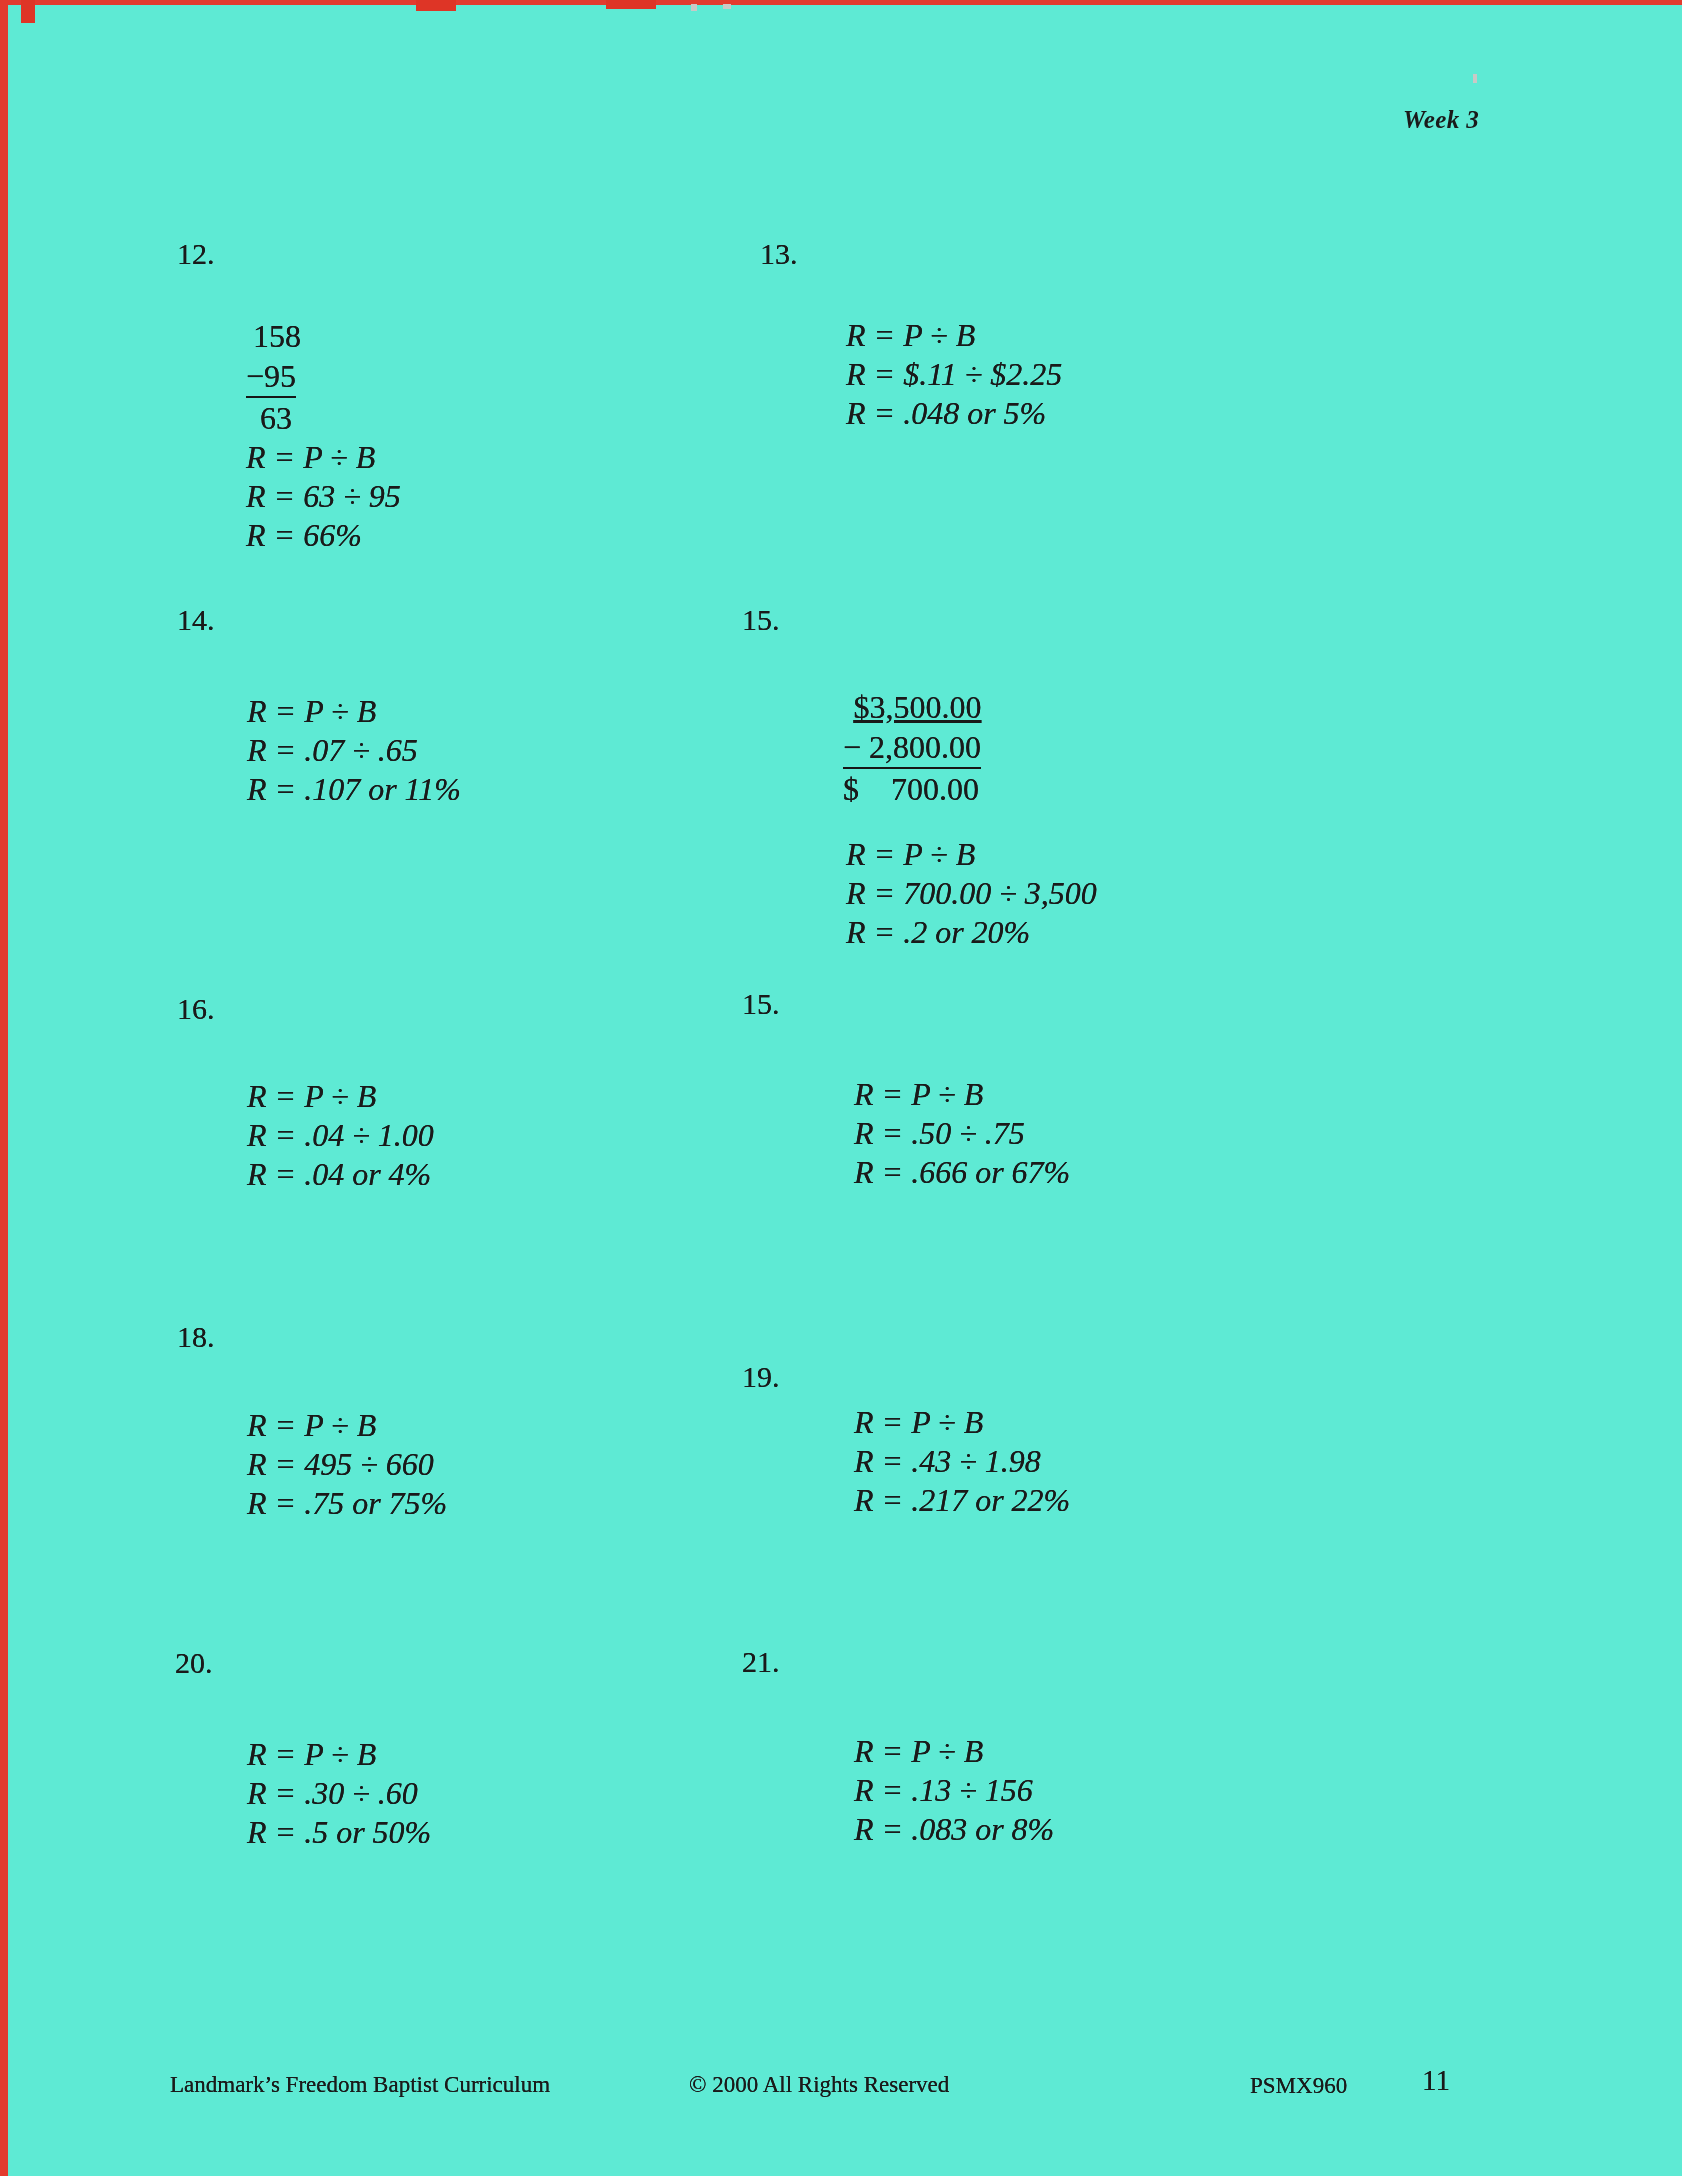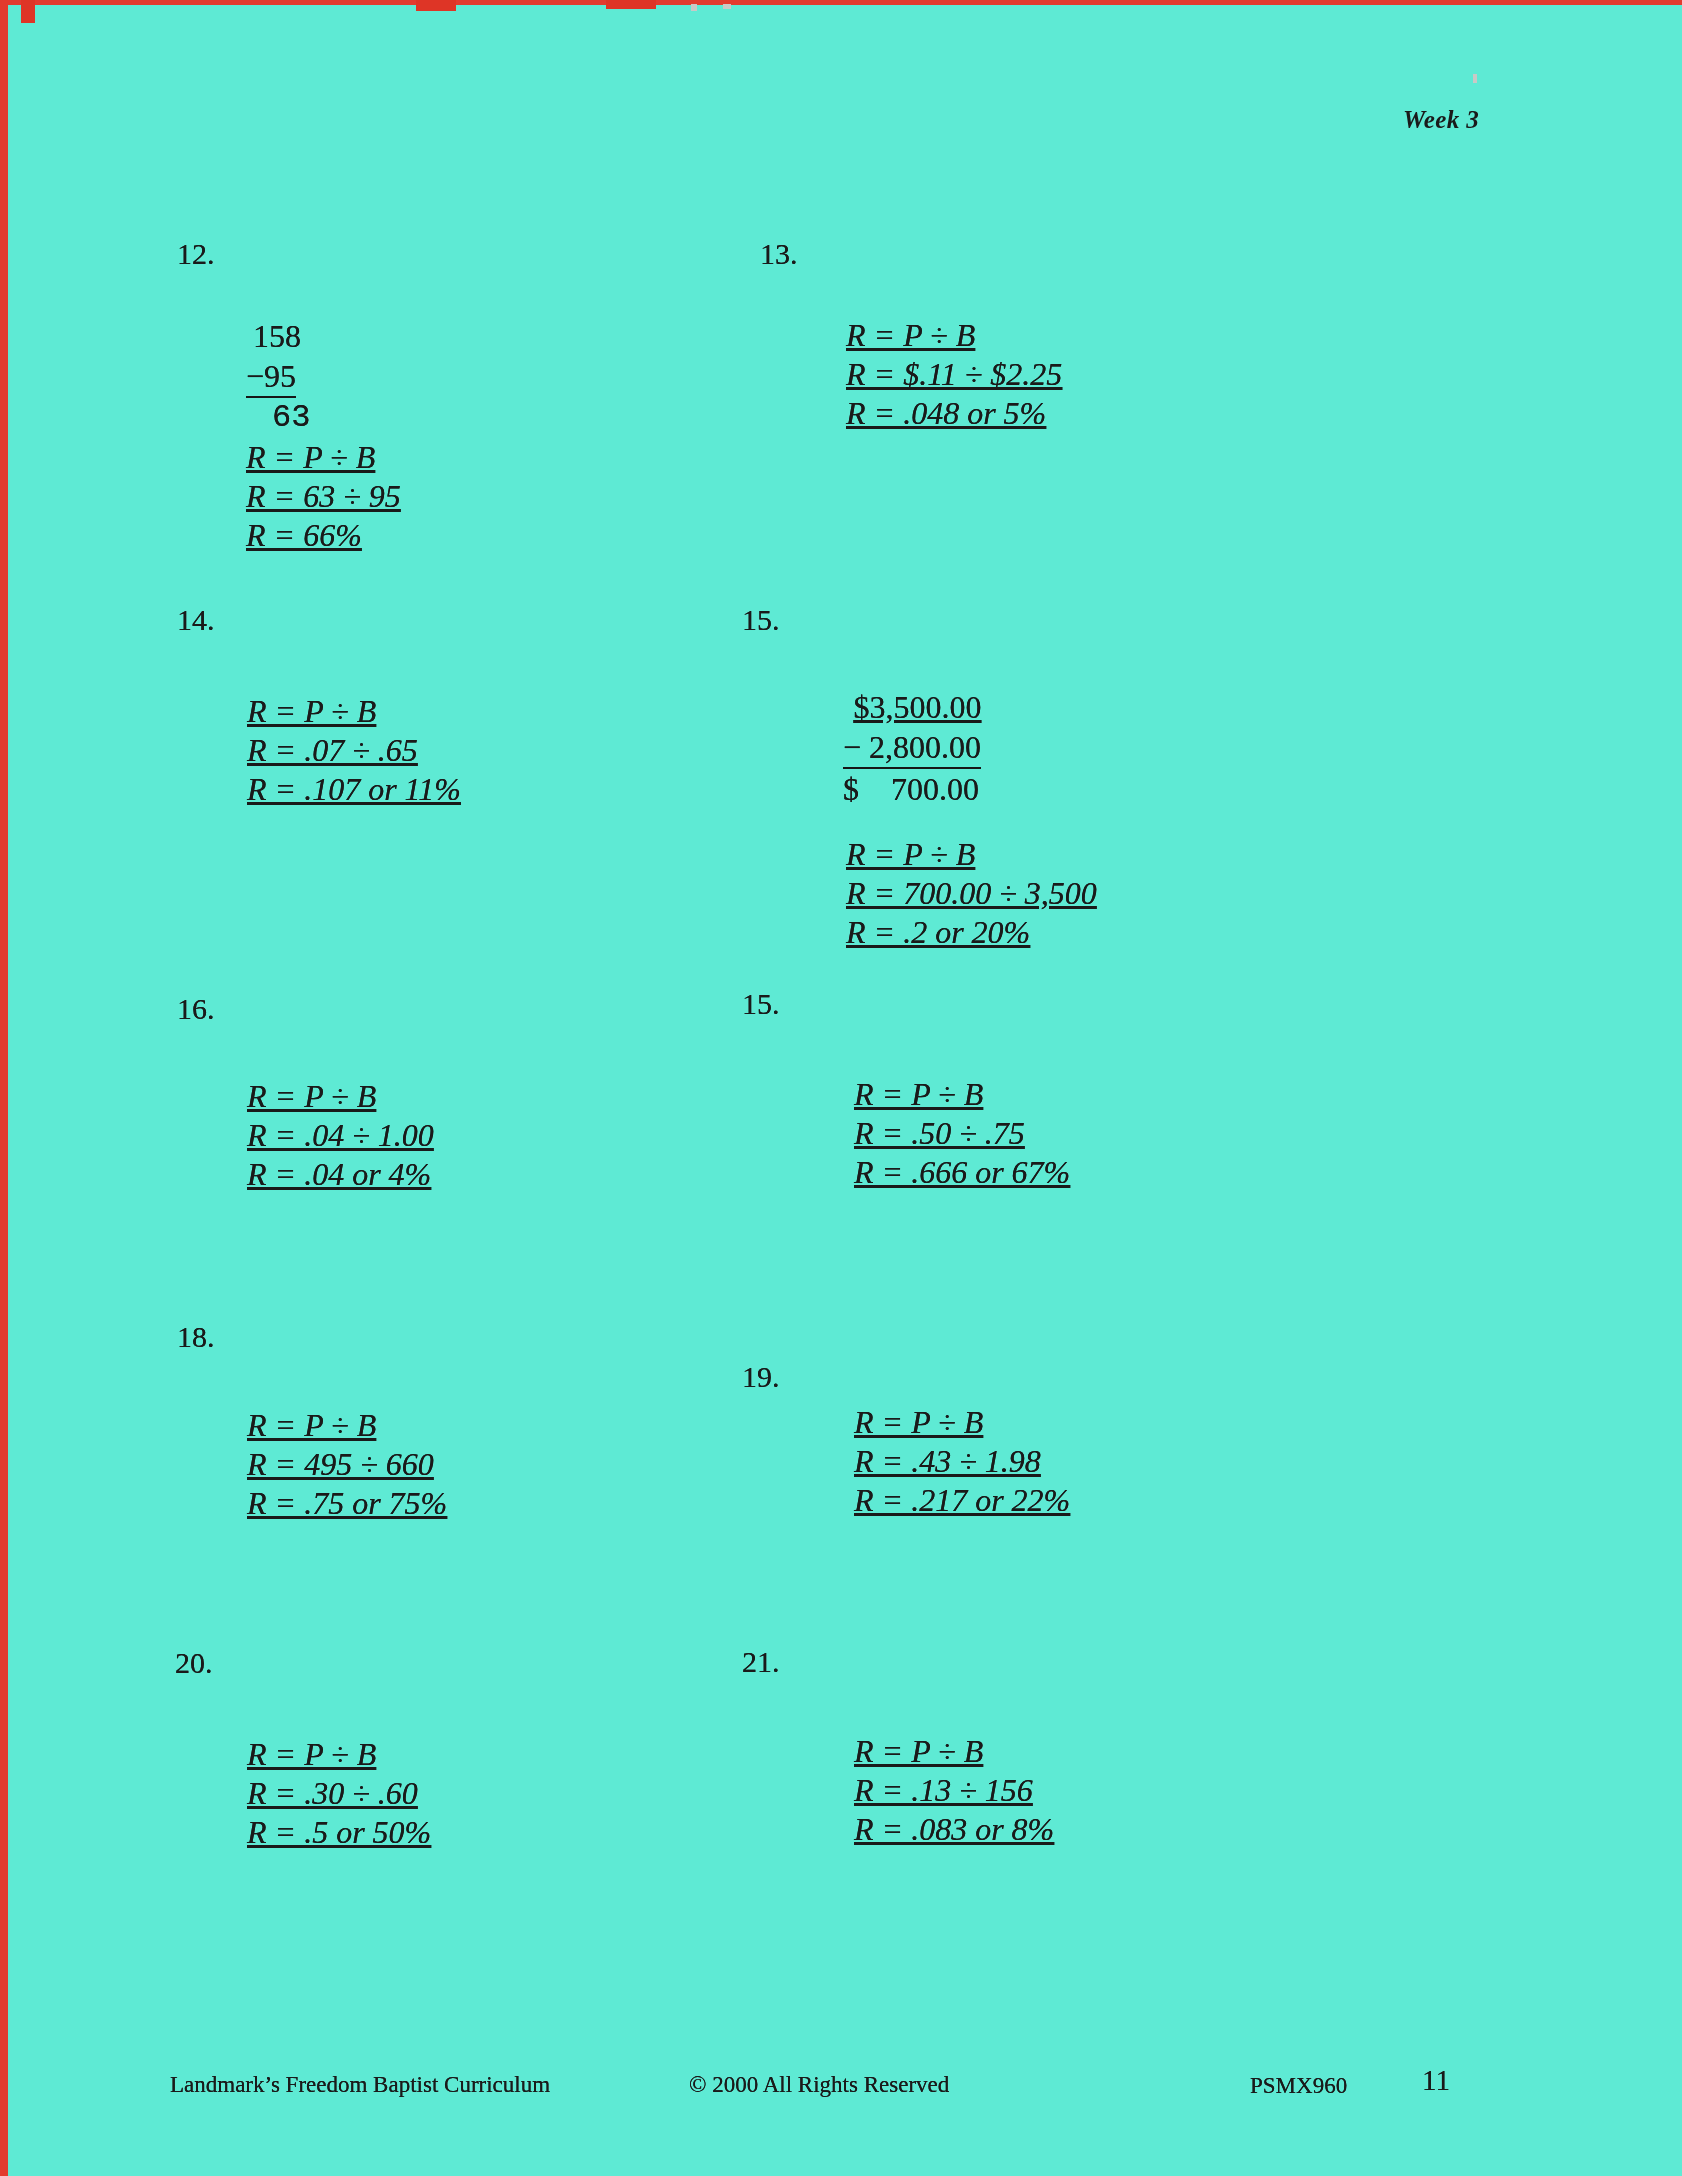--- a/index.html
+++ b/index.html
@@ -32,31 +32,30 @@
   .pnum {
     position: absolute;
     font: 30px/1.1 "Liberation Serif", serif;
     text-shadow: 0 0 0.5px currentColor;
   }
   .work { position: absolute; }
   .mline {
     font: italic 32px/39px "Liberation Serif", serif;
     white-space: pre;
     text-shadow: 0 0 0.6px currentColor;
-    text-decoration: underline;
   }
   .sline {
     font: 32px/40px "Liberation Serif", serif;
     white-space: pre;
     display: table;
     text-shadow: 0 0 0.6px currentColor;
   }
   .underline { border-bottom: 2.6px solid #161616; }
   .ind-sm { margin-left: 7px; }
-  .ind-63 { margin-left: 26px; font-family: Liberation Mono, monospace; }
+  .ind-63 { margin-left: 14px; }
   .ind-15 { margin-left: 10.4px; text-decoration: underline; }
   .footer-text {
     position: absolute;
     font: 23px/1.2 "Liberation Serif", serif;
     white-space: pre;
     text-shadow: 0 0 0.4px currentColor;
   }
   .footer-page {
     position: absolute;
     font: 29px/1.2 "Liberation Serif", serif;

